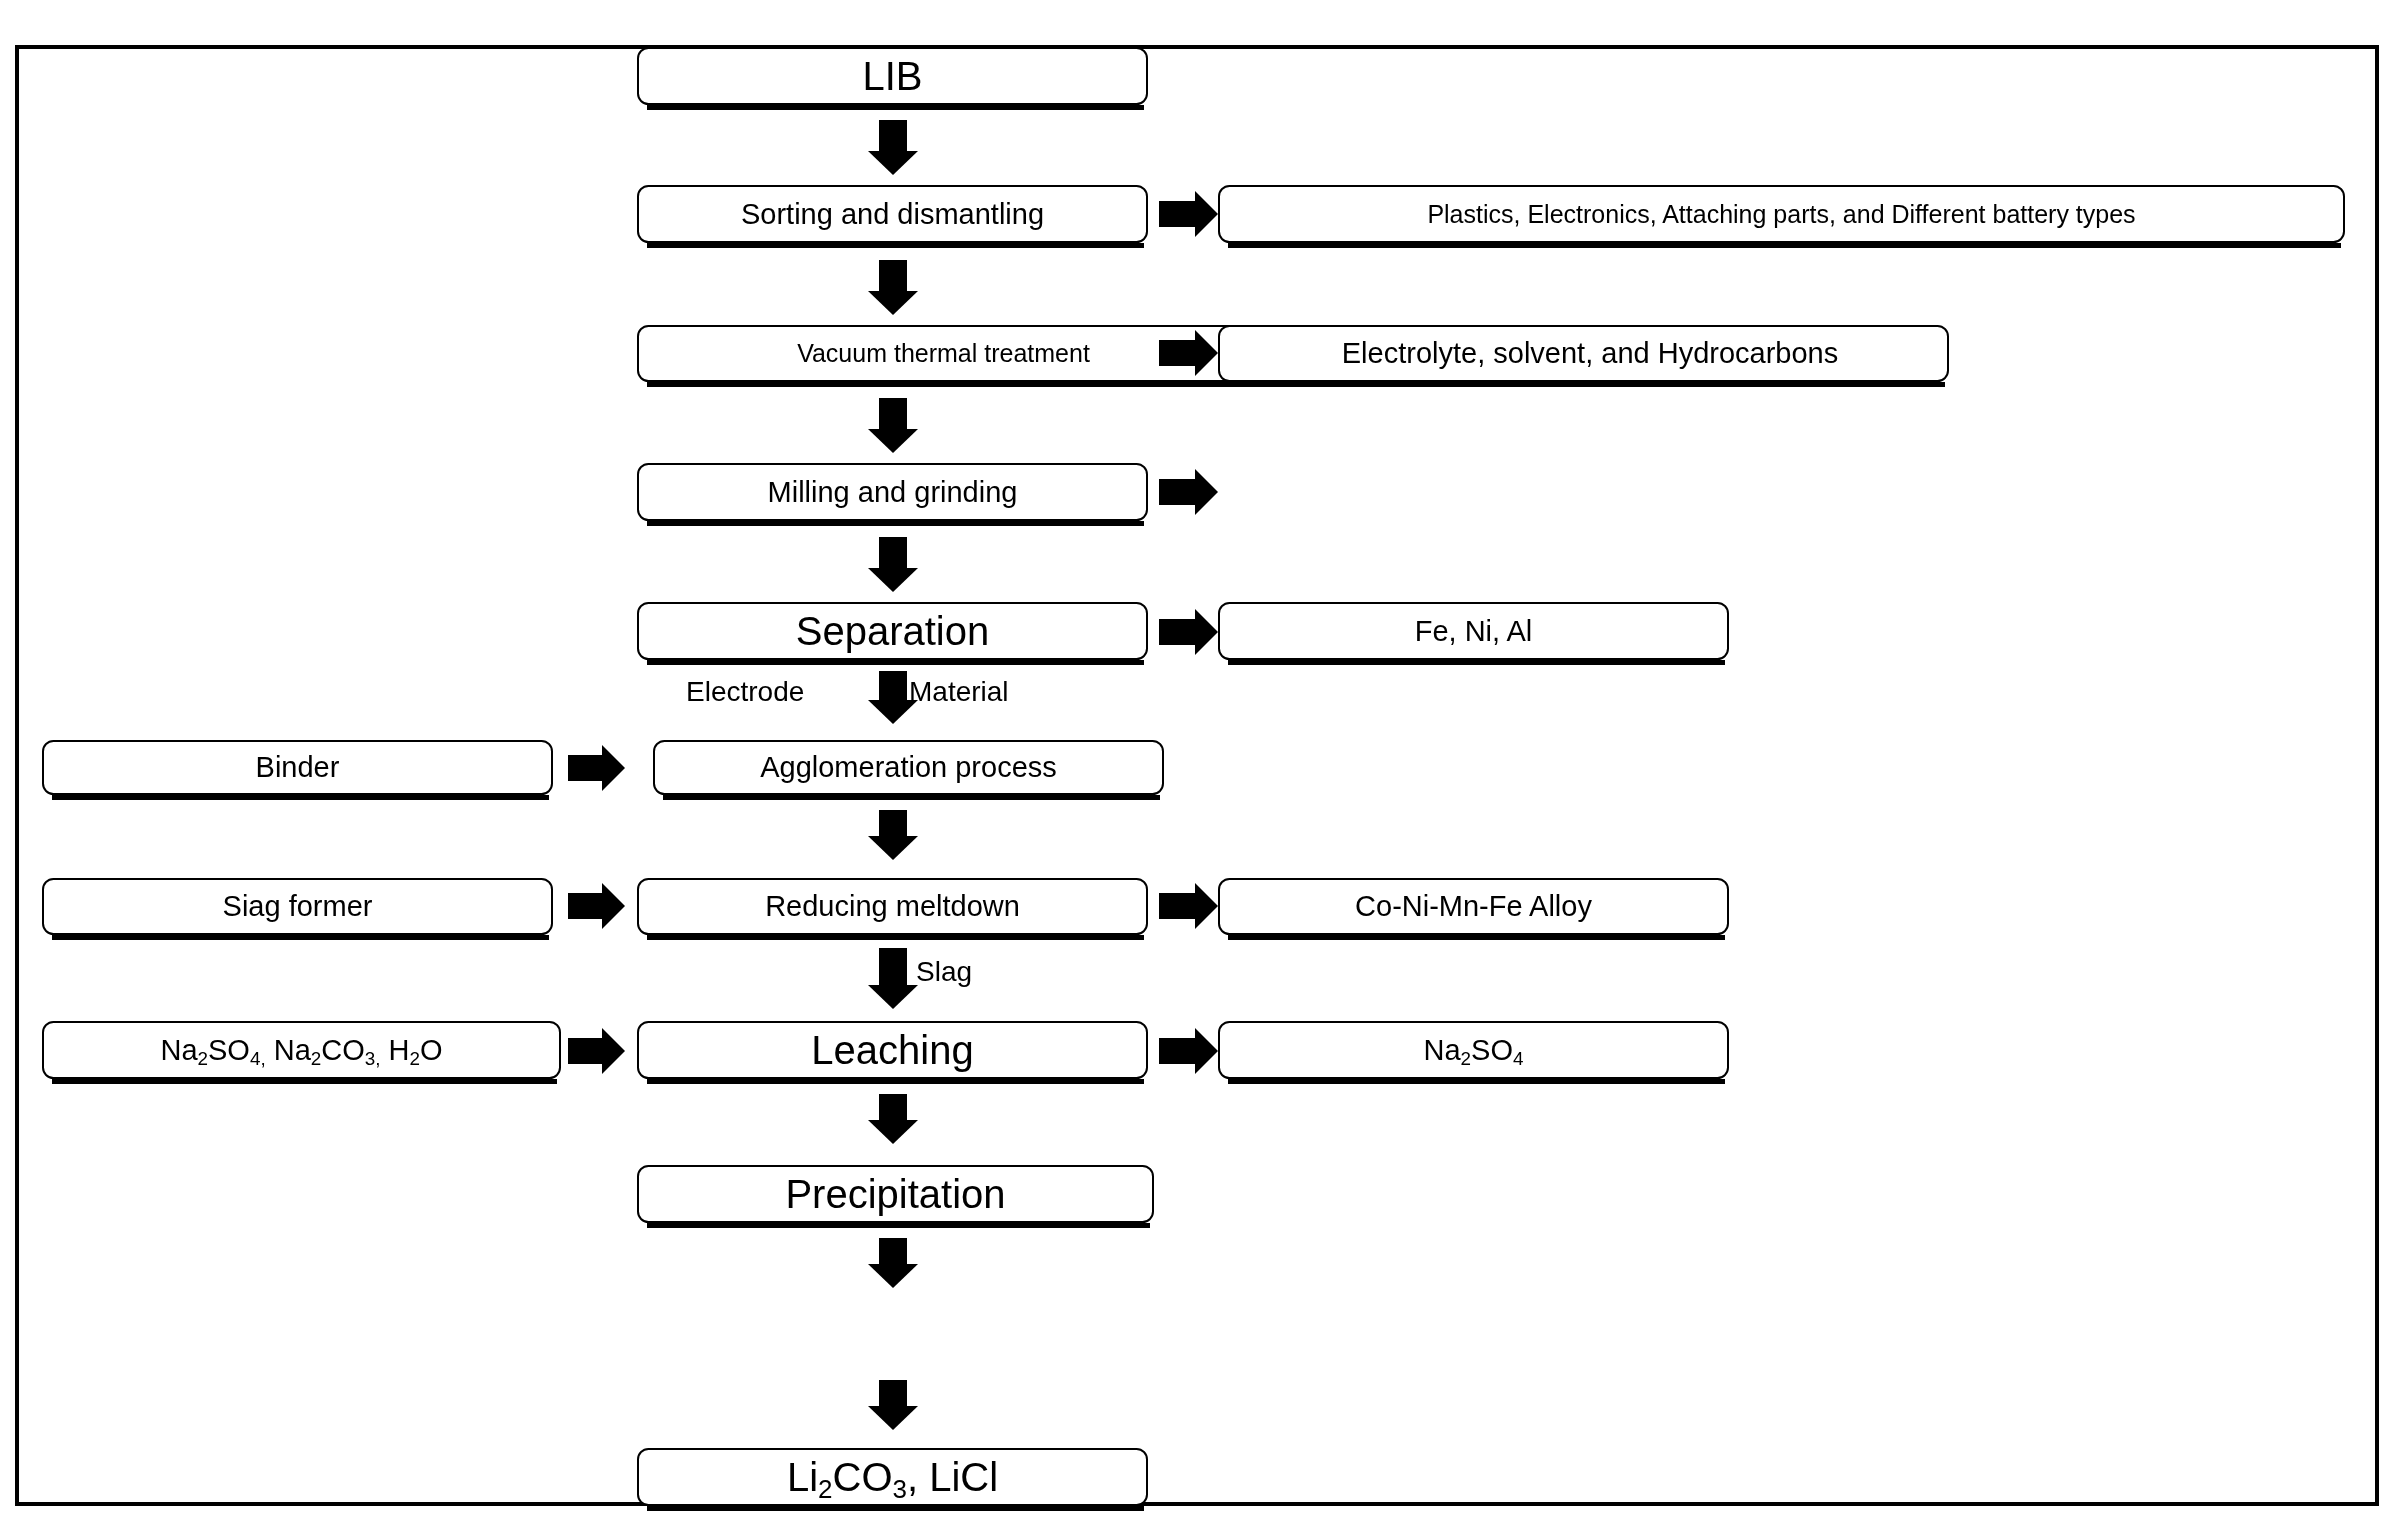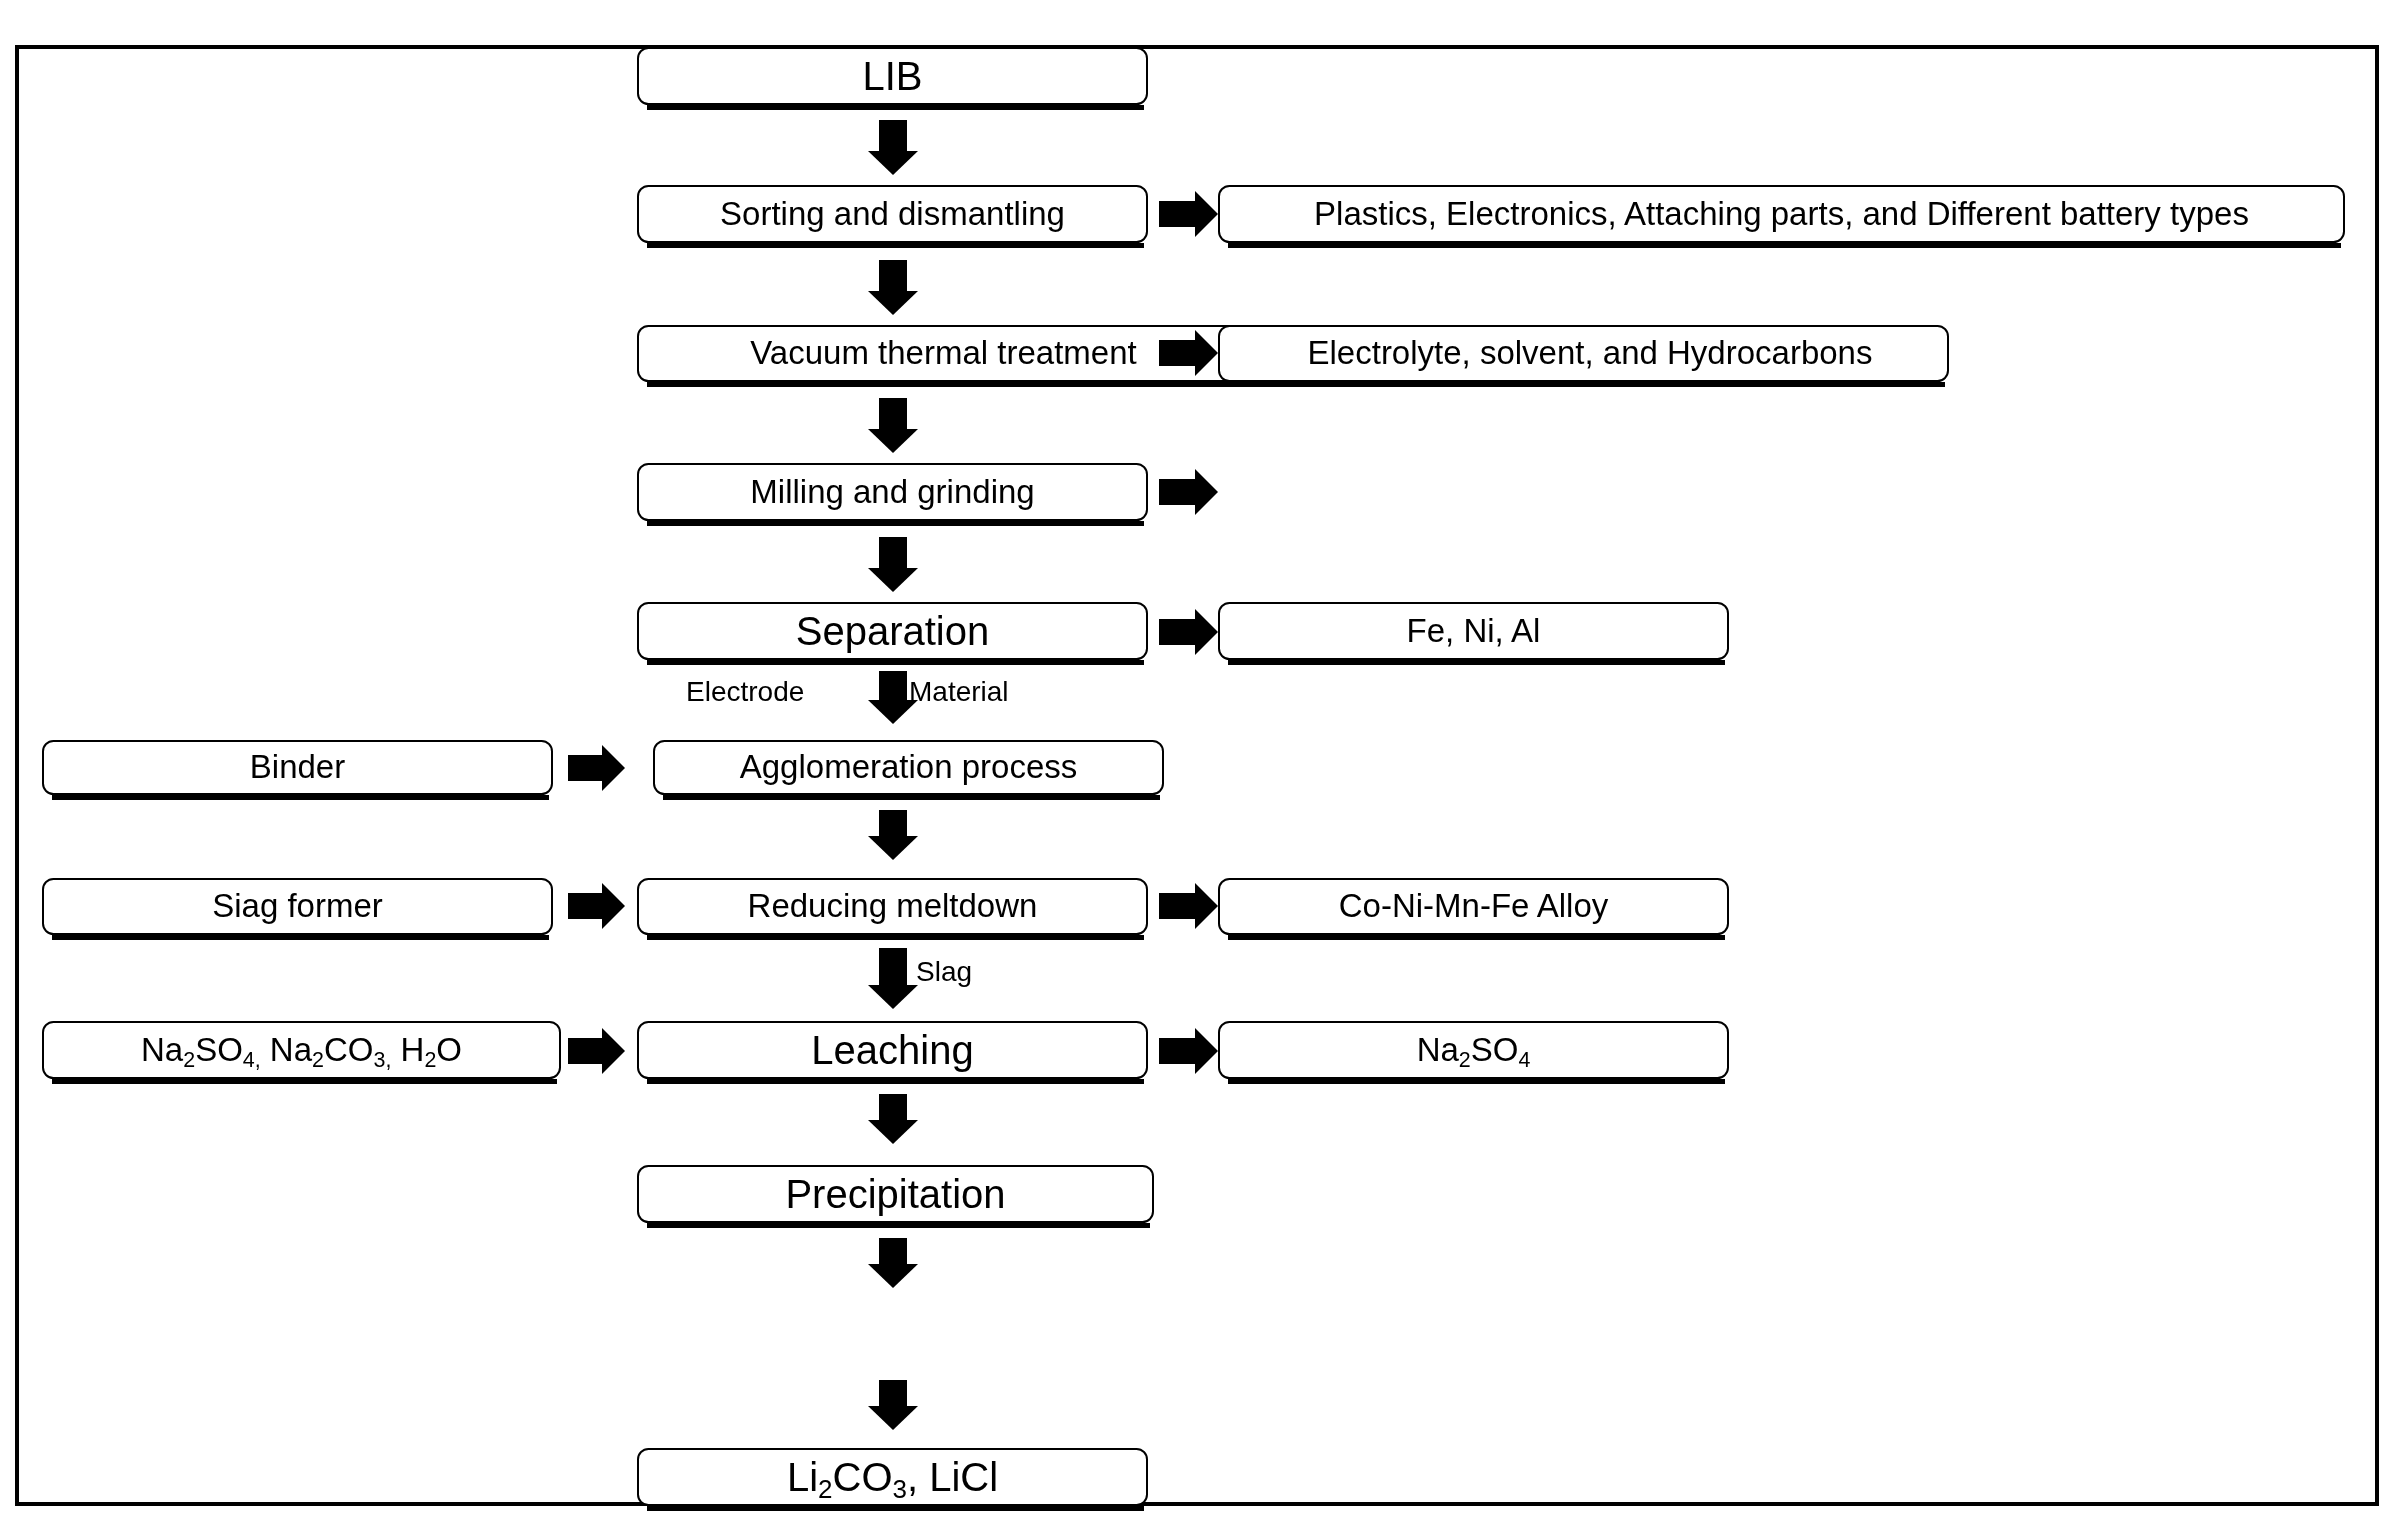--- a/index.html
+++ b/index.html
@@ -54,22 +54,22 @@
     content: "";
     position: absolute;
     left: 8px;
     right: 1.6px;
     bottom: -7.3px;
     height: 4.9px;
     background: #000000;
   }
 
   .sz-xl  { font-size: 40px; }
-  .sz-md  { font-size: 33px; text-align: center; }
-  .sz-xs  { font-size: 33px; }
+  .sz-md  { font-size: 29px; text-align: center; }
+  .sz-xs  { font-size: 25px; }
 
   .node sub {
     font-size: 0.65em;
     vertical-align: baseline;
     position: relative;
     top: 0.28em;
   }
 
   
   .arrow-down {

